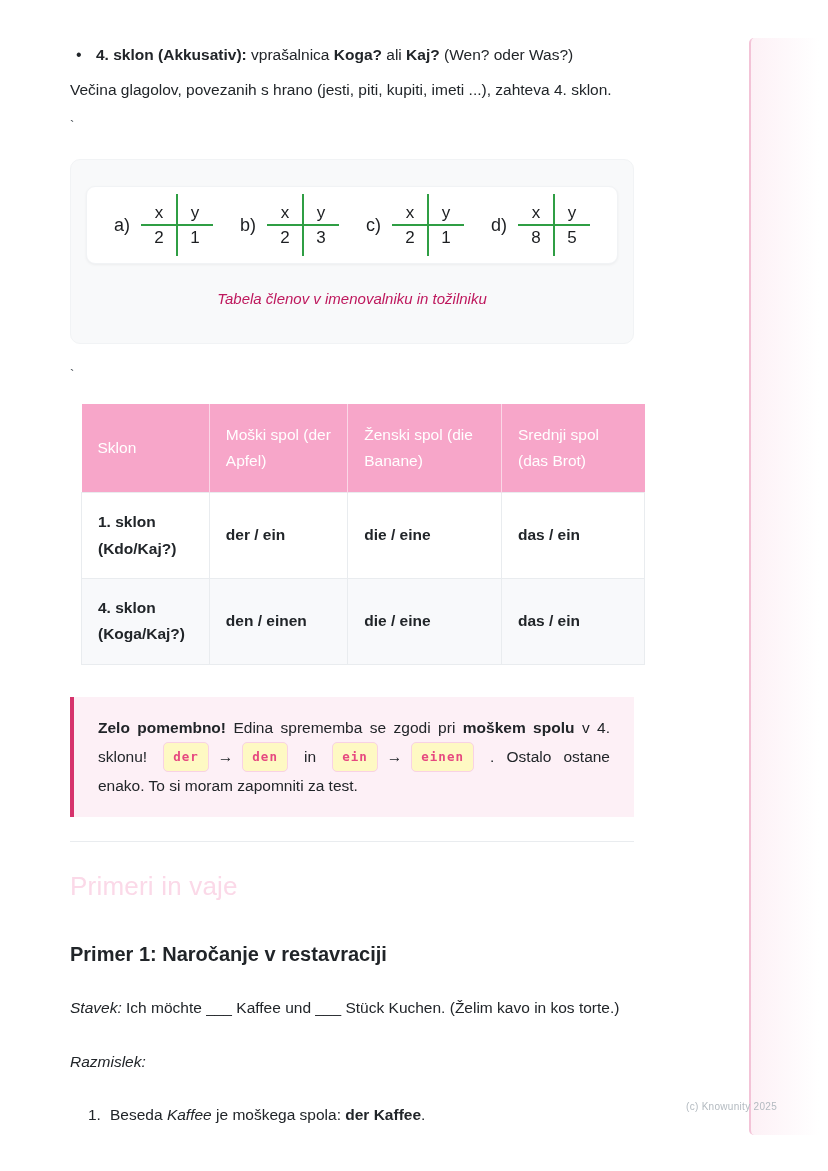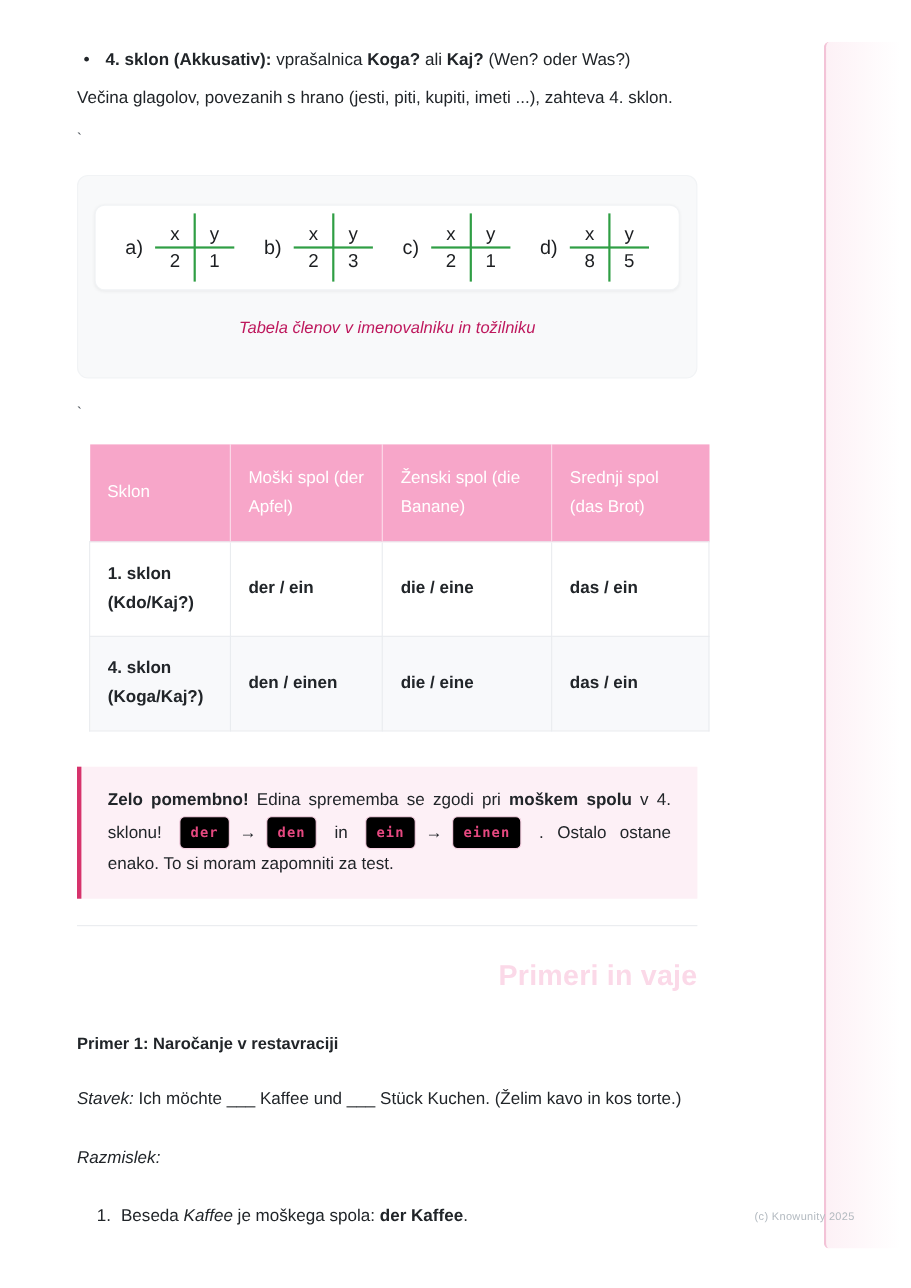--- a/index.html
+++ b/index.html
@@ -136,44 +136,43 @@
   }
   .callout-text { text-align: justify; line-height: 1.8; }
   .callout-text strong { font-weight: 700; }
   .code-chip {
     display: inline-block;
     font-family: "DejaVu Sans Mono", "Liberation Mono", monospace;
     font-size: 12.5px;
     font-weight: 700;
     letter-spacing: 1px;
     color: var(--code-pink, #e64980);
-    background: #000000;
+    background: #fef9c3;
     border: 1px solid #f8d2e4;
     border-radius: 5px;
     padding: 3px 9px;
     margin: 0 4px;
     vertical-align: 1px;
   }
   .arrow { margin: 0 5px; }
 
   .divider {
     margin-top: 24px;
     border: none;
     border-top: 1px solid #e9ecef;
   }
 
   .section-heading {
     margin-top: 22px;
     font-size: 26px;
-    font-weight: 700;
+    font-weight: 400;
     color: var(--heading-pink, #fbd9e8);
     letter-spacing: 0.2px;
-    text-align: right;
-  }
-  .example-title { margin-top: 28px; font-size: 15px; font-weight: 700; }
+  }
+  .example-title { margin-top: 28px; font-size: 20px; font-weight: 700; }
   .sentence { margin-top: 22px; text-align: justify; }
   .sentence em, .think em { font-style: italic; }
   .think { margin-top: 26px; font-style: italic; }
   .olist { margin-top: 26px; padding-left: 18px; }
   .olist-item { display: flex; }
   .olist-num { flex: 0 0 22px; }
   .olist-item em { font-style: italic; }
   .olist-item strong { font-weight: 700; }
 
   .copyright {

